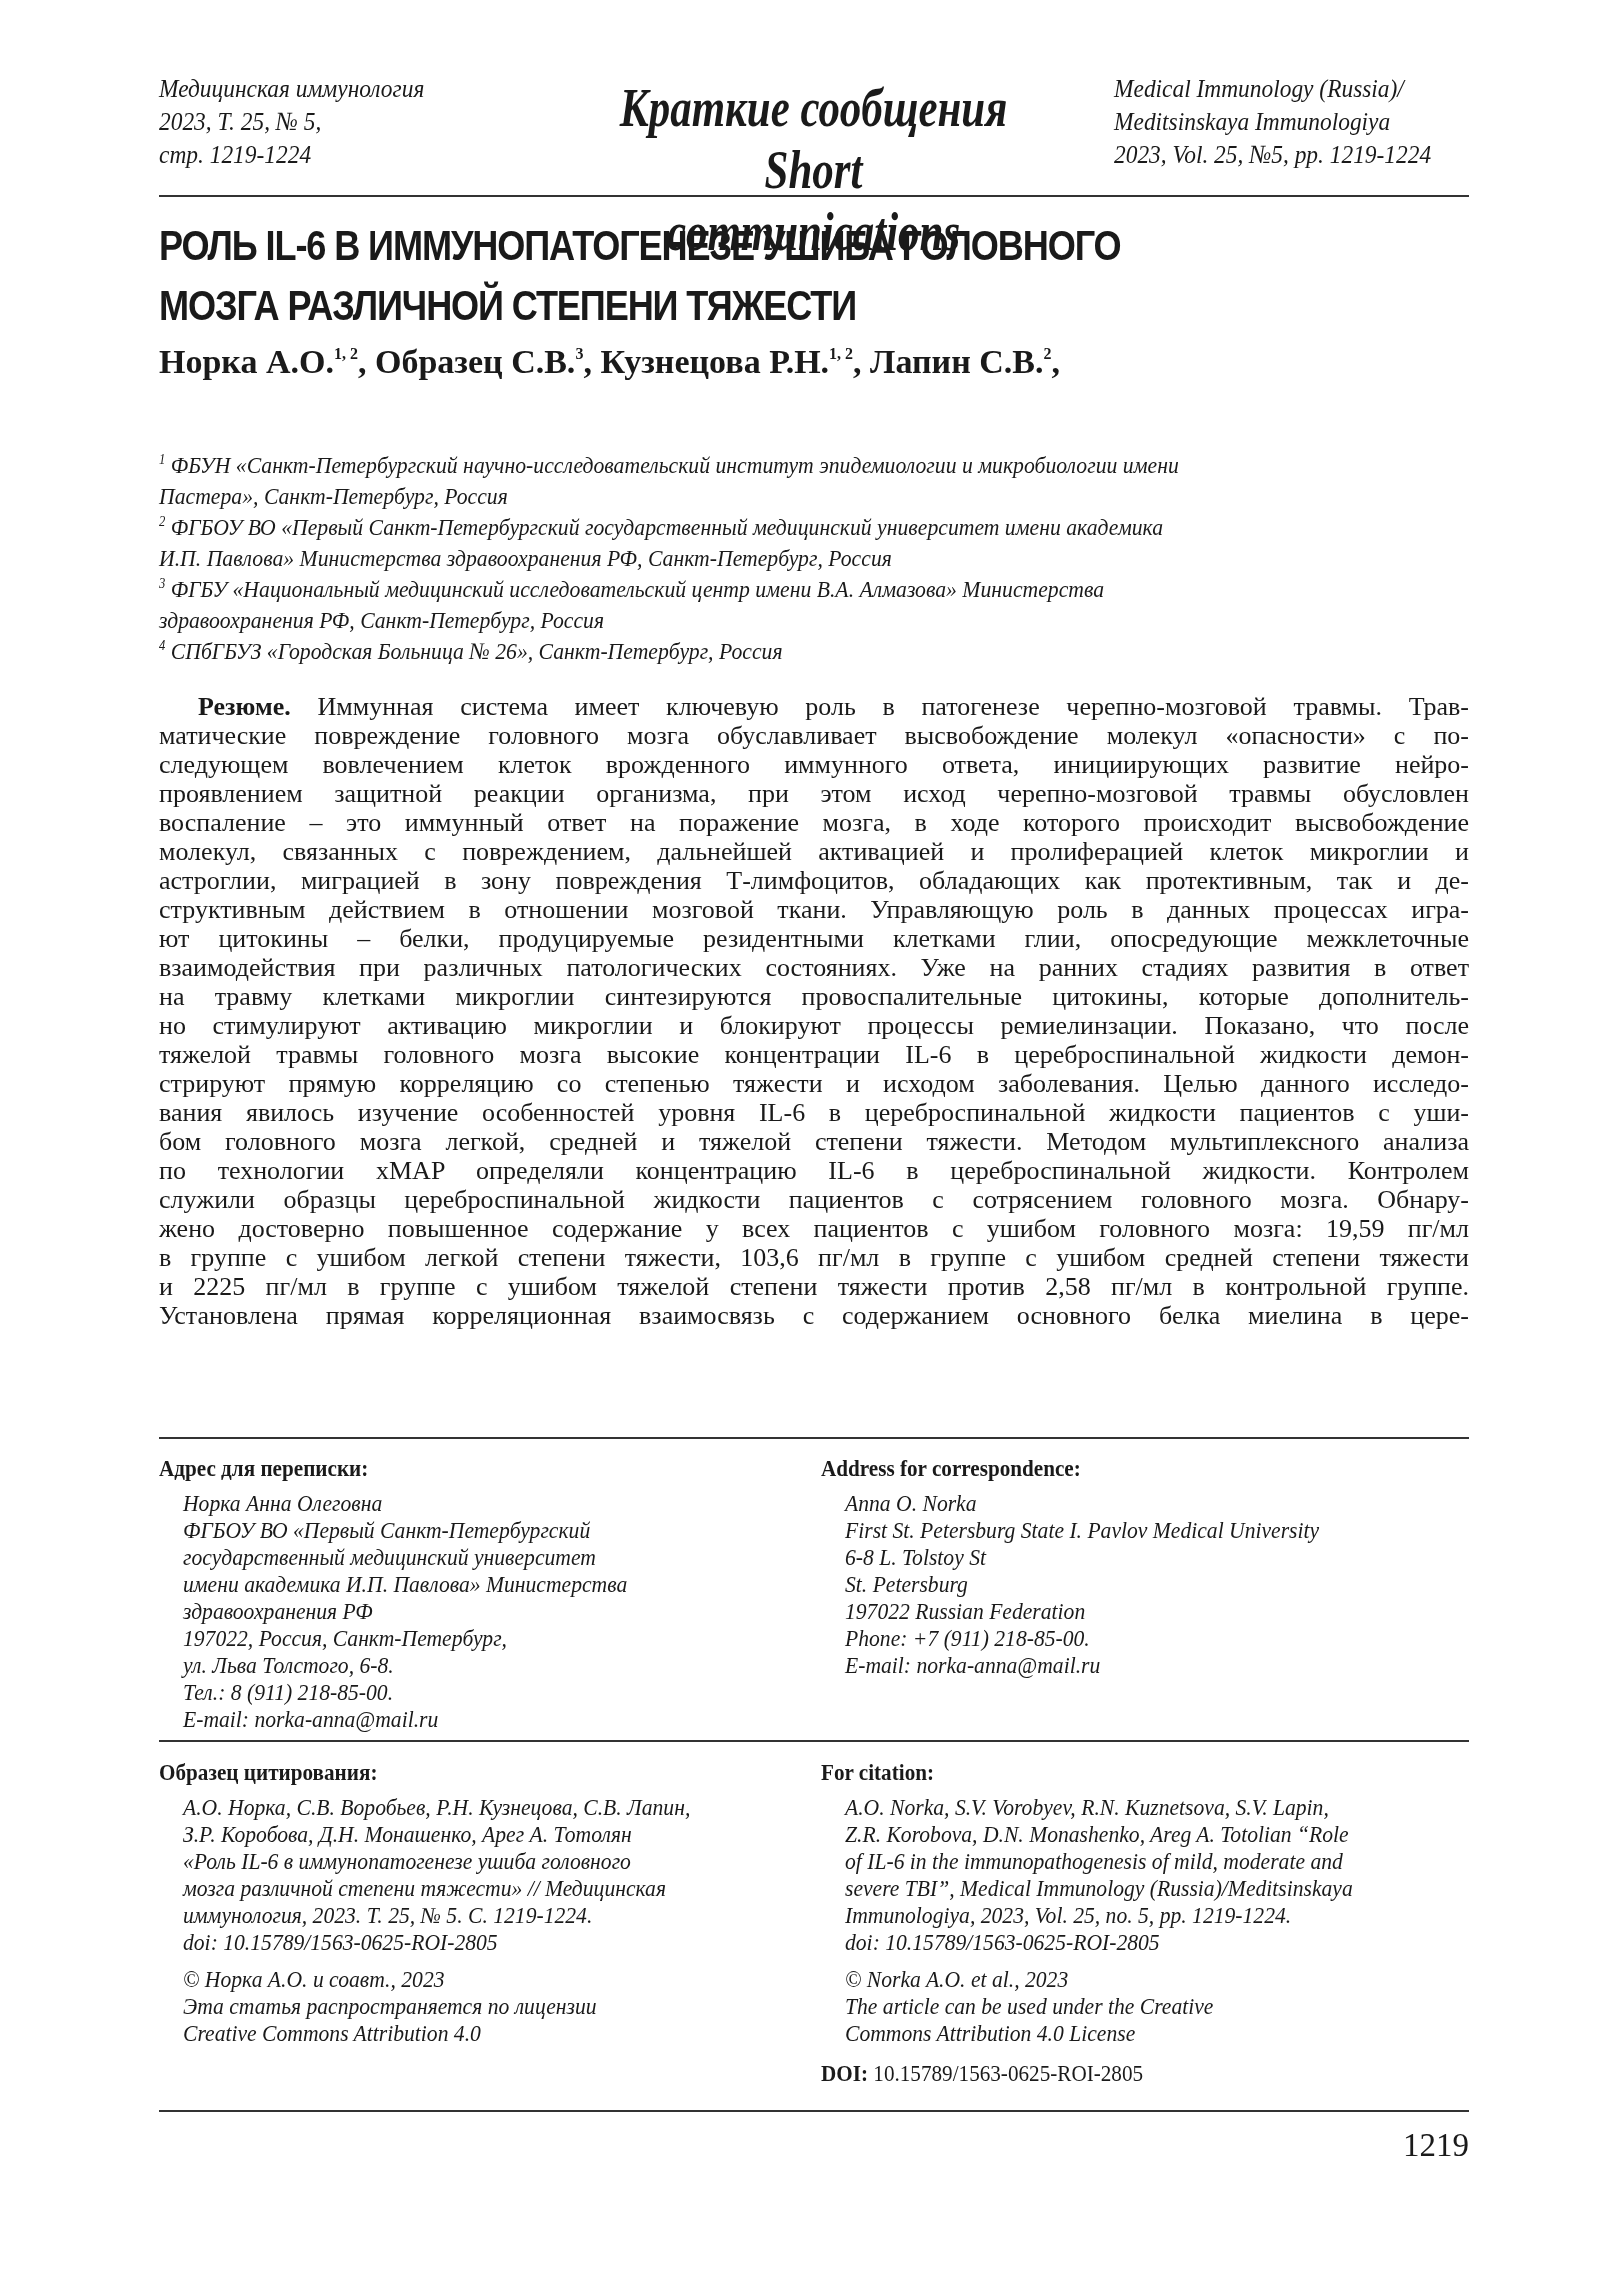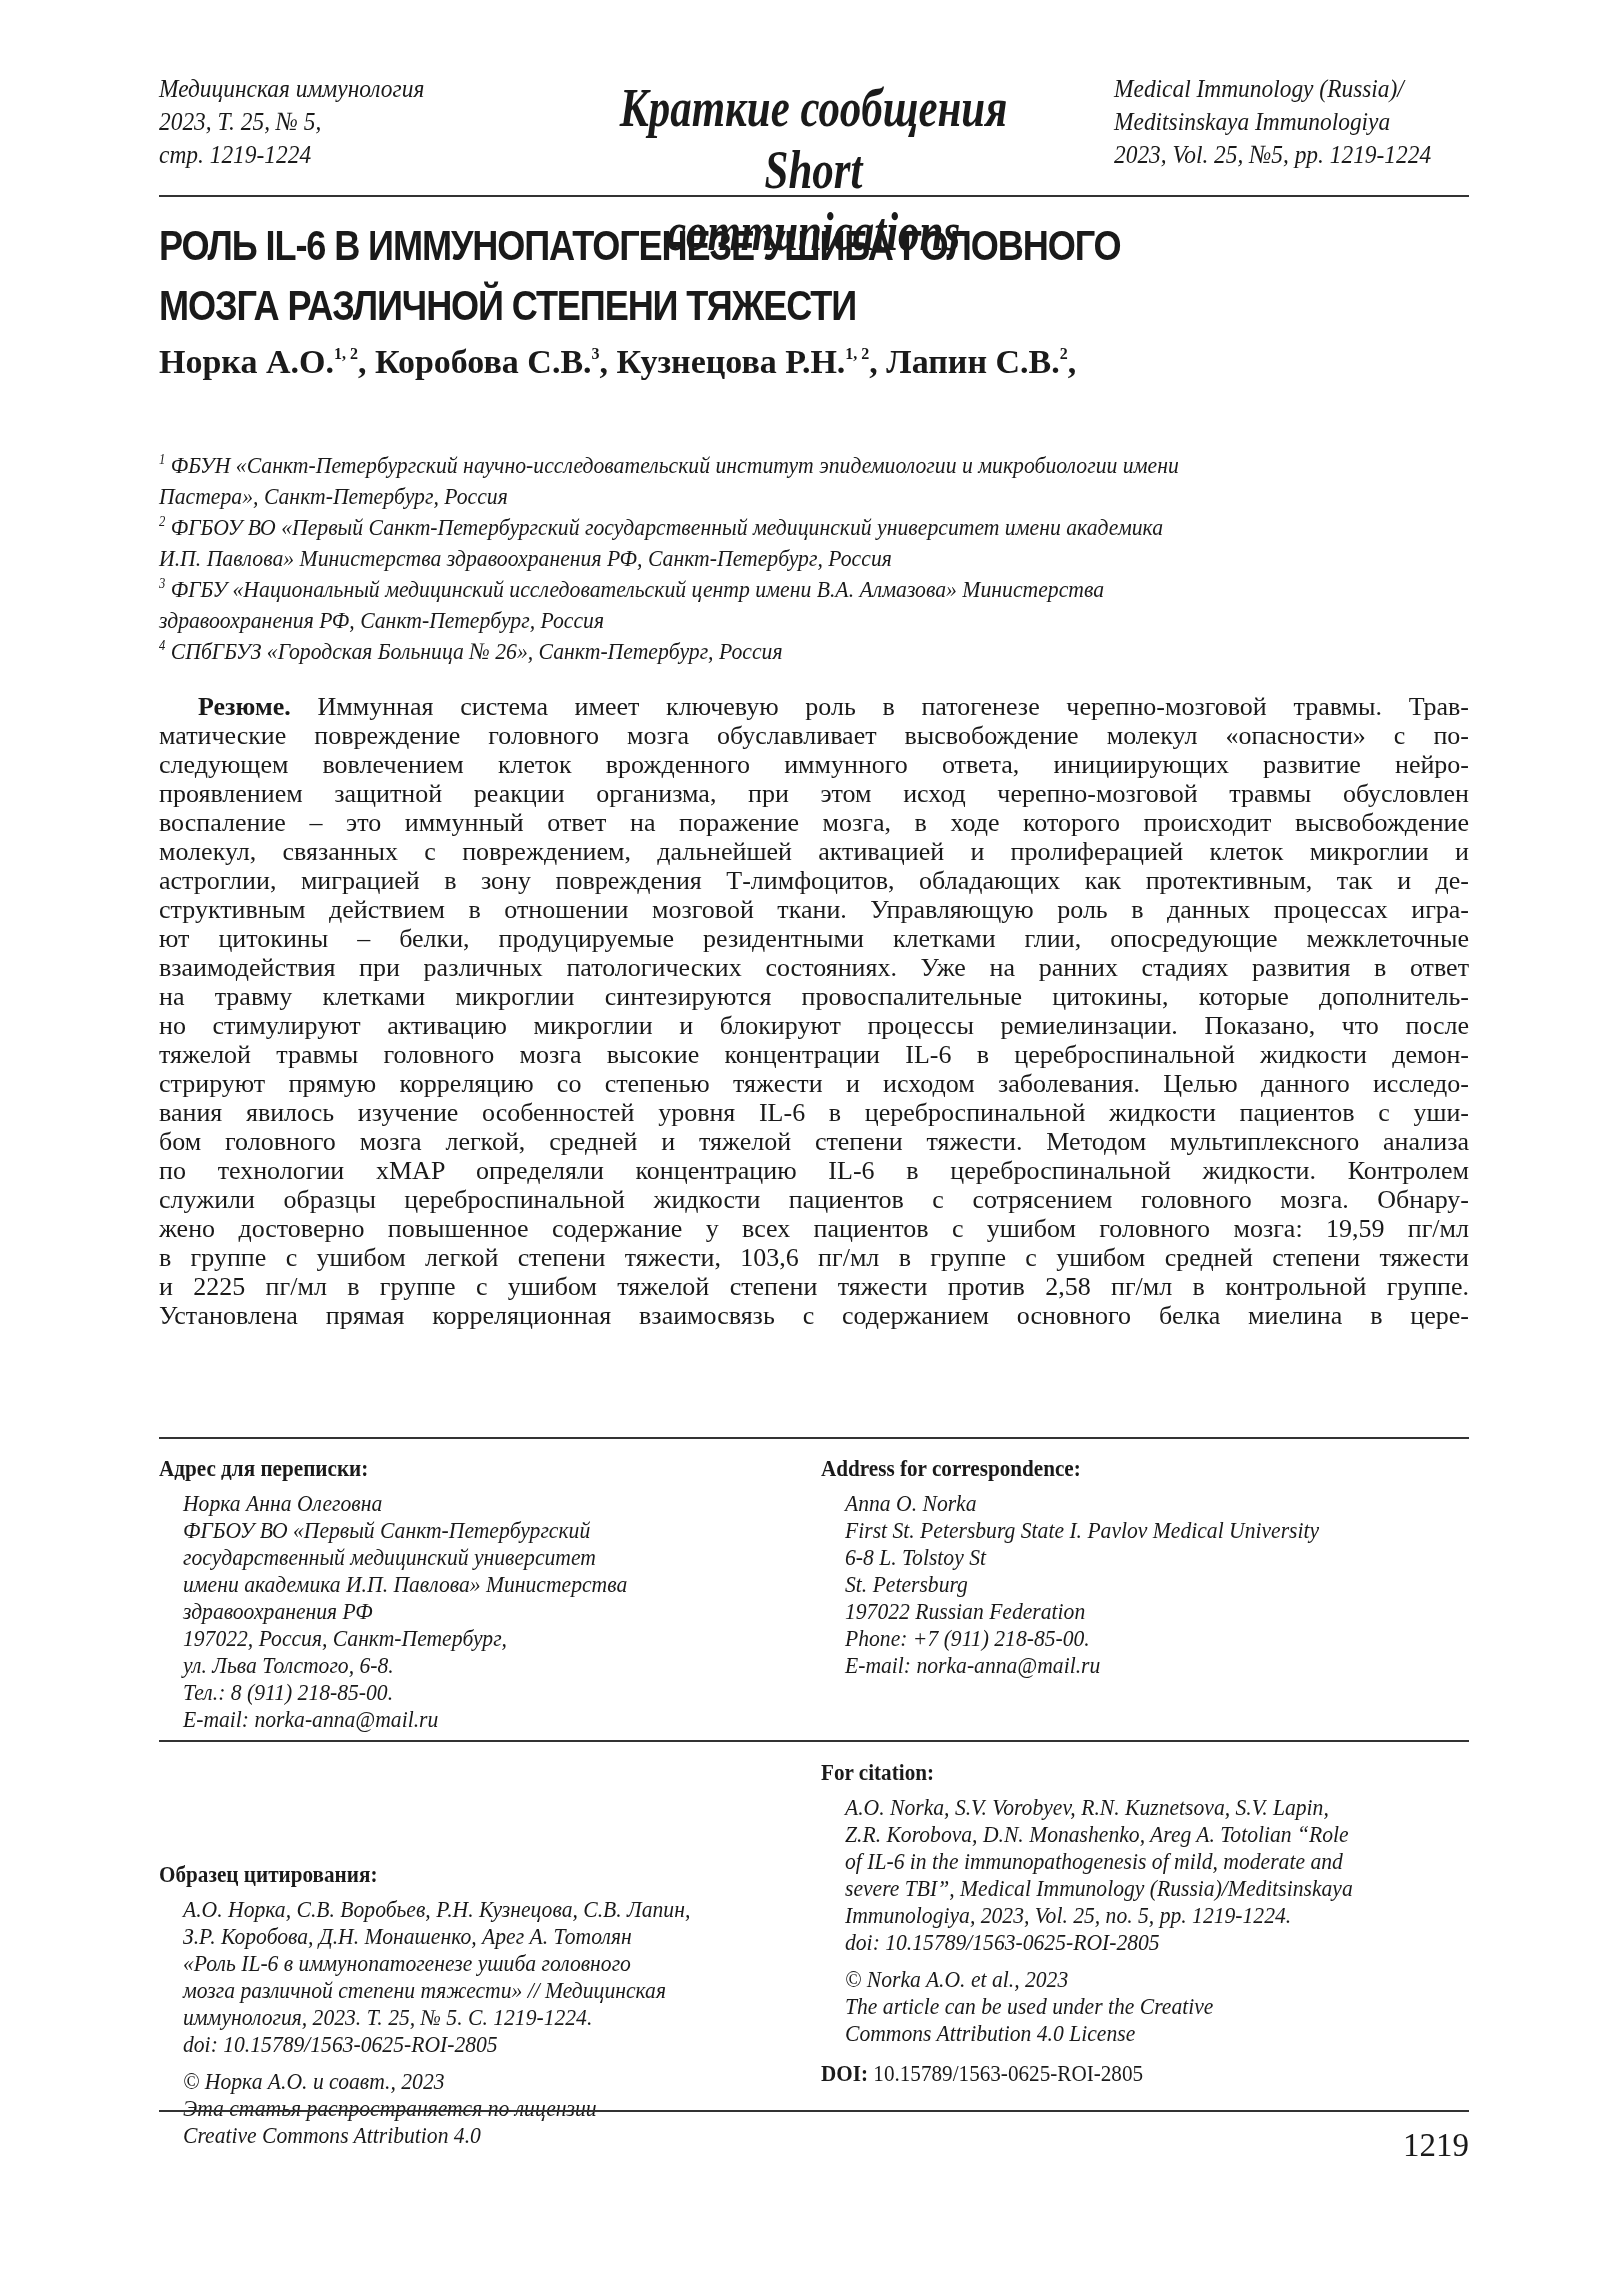--- a/index.html
+++ b/index.html
@@ -66,21 +66,21 @@
   </div>
   <div class="rule" style="top:195px; width:1310px;"></div>
 
   <div class="title">
     <div>РОЛЬ IL-6 В ИММУНОПАТОГЕНЕЗЕ УШИБА ГОЛОВНОГО</div>
     <div>МОЗГА РАЗЛИЧНОЙ СТЕПЕНИ ТЯЖЕСТИ</div>
   </div>
 
   <div class="authors">
     <div>
-      <span>Норка А.О.</span><sup>1, 2</sup><span>, </span><span>Коробова С.В.</span><sup>3</sup><span>, </span><span>Кузнецова Р.Н.</span><sup>1, 2</sup><span>, </span><span>Лапин С.В.</span><sup>2</sup><span>,</span>
+      <span>Норка А.О.</span><sup>1, 2</sup><span>, </span><span>Образец С.В.</span><sup>3</sup><span>, </span><span>Кузнецова Р.Н.</span><sup>1, 2</sup><span>, </span><span>Лапин С.В.</span><sup>2</sup><span>,</span>
     </div>
   </div>
 
   <div class="affils">
     <div class="aff-line"><sup>1</sup> <span>ФБУН «Санкт-Петербургский научно-исследовательский институт эпидемиологии и микробиологии имени</span></div>
     <div class="aff-line"><span>Пастера», Санкт-Петербург, Россия</span></div>
     <div class="aff-line"><sup>2</sup> <span>ФГБОУ ВО «Первый Санкт-Петербургский государственный медицинский университет имени академика</span></div>
     <div class="aff-line"><span>И.П. Павлова» Министерства здравоохранения РФ, Санкт-Петербург, Россия</span></div>
     <div class="aff-line"><sup>3</sup> <span>ФГБУ «Национальный медицинский исследовательский центр имени В.А. Алмазова» Министерства</span></div>
     <div class="aff-line"><span>здравоохранения РФ, Санкт-Петербург, Россия</span></div>
@@ -137,21 +137,21 @@
       <div>6-8 L. Tolstoy St</div>
       <div>St. Petersburg</div>
       <div>197022 Russian Federation</div>
       <div>Phone: +7 (911) 218-85-00.</div>
       <div>E-mail: norka-anna@mail.ru</div>
     </div>
   </div>
 
   <div class="rule" style="top:1740px; width:1310px;"></div>
 
-  <div class="col" style="left:0; top:1860px;">
+  <div class="col" style="left:0; top:1758px;">
     <div class="col-h">Образец цитирования:</div>
     <div class="col-body">
       <div>А.О. Норка, С.В. Воробьев, Р.Н. Кузнецова, С.В. Лапин,</div>
       <div>З.Р. Коробова, Д.Н. Монашенко, Арег А. Тотолян</div>
       <div>«Роль IL-6 в иммунопатогенезе ушиба головного</div>
       <div>мозга различной степени тяжести» // Медицинская</div>
       <div>иммунология, 2023. Т. 25, № 5. С. 1219-1224.</div>
       <div>doi: 10.15789/1563-0625-ROI-2805</div>
       <div class="gap"></div>
       <div>© Норка А.О. и соавт., 2023</div>

